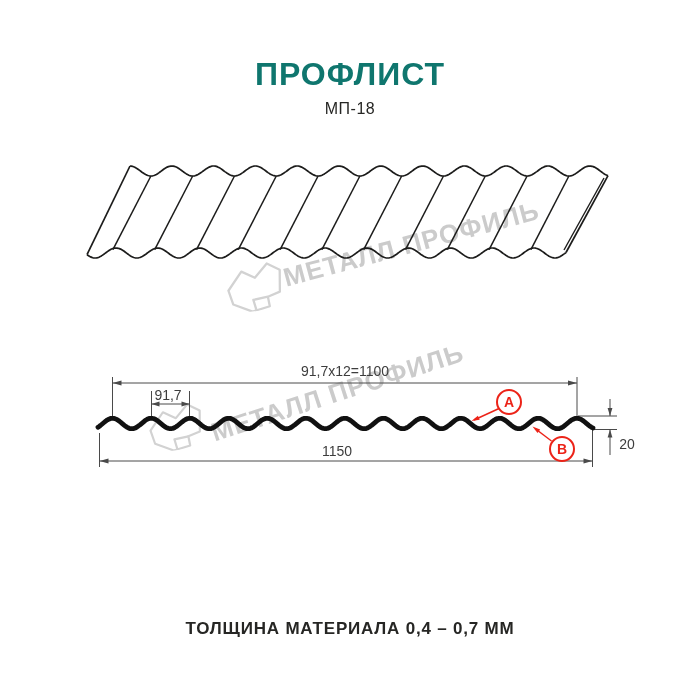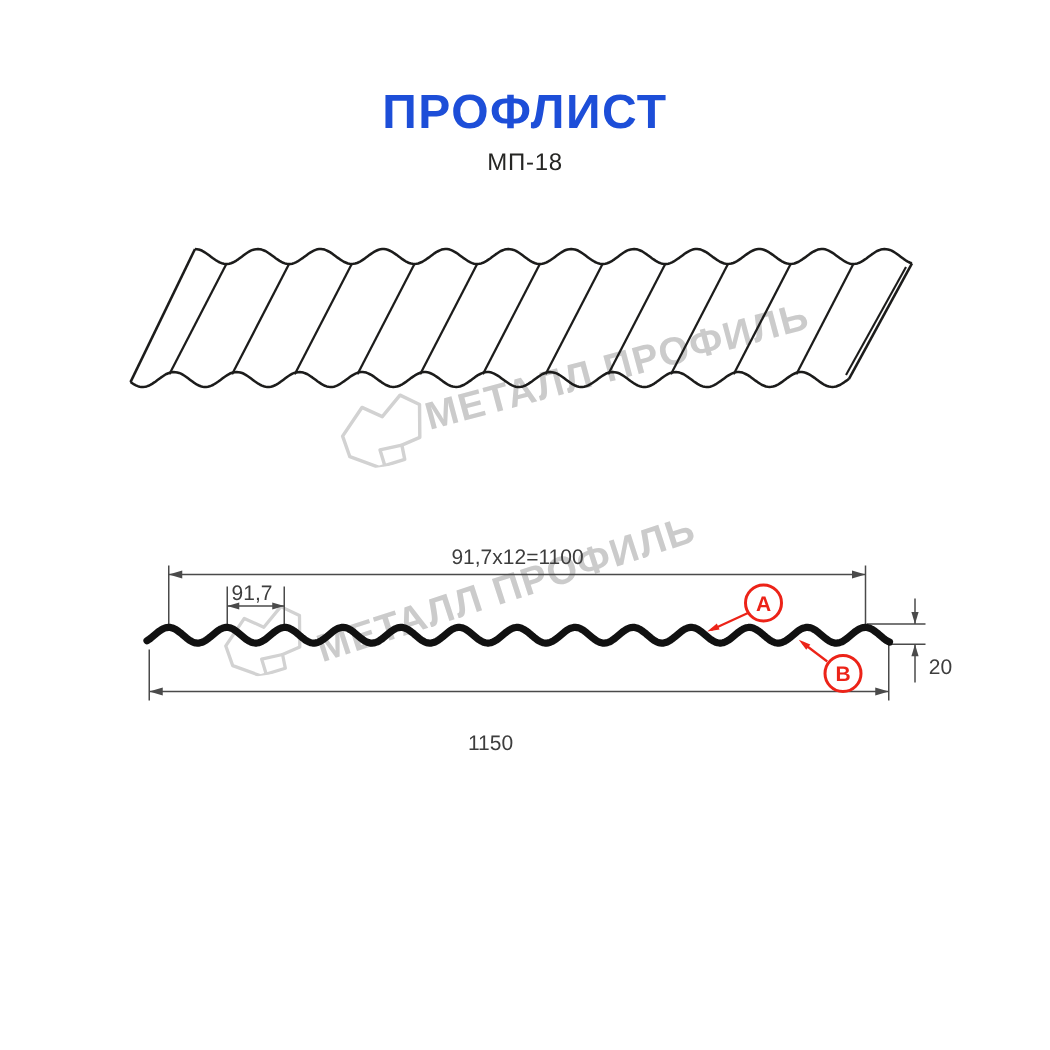--- a/index.html
+++ b/index.html
@@ -1,37 +1,37 @@
 <!DOCTYPE html>
 <html><head>
 <meta charset="utf-8">
 <style>
   html,body{margin:0;padding:0;background:#ffffff;}
   .canvas{position:relative;width:700px;height:700px;background:#ffffff;overflow:hidden;
           font-family:"Liberation Sans",sans-serif;}
   .title{position:absolute;left:0;top:56px;width:700px;text-align:center;
-         font-size:32px;font-weight:800;letter-spacing:1px;color:#1d4ed8;}
+         font-size:32px;font-weight:800;letter-spacing:1px;color:#0f766e;}
   .subtitle{position:absolute;left:0;top:100px;width:700px;text-align:center;
             font-size:16px;font-weight:400;letter-spacing:.5px;color:#262624;}
   .footer-note{position:absolute;left:0;top:619px;width:700px;text-align:center;
                font-size:17px;font-weight:600;letter-spacing:.8px;color:#262624;}
   .wm-text{position:absolute;white-space:nowrap;font-size:26px;font-weight:700;
            letter-spacing:1px;color:#cbcbcb;line-height:30px;
            transform-origin:0 50%;}
   .wm-text.upper{left:284px;top:263px;transform:rotate(-15deg);}
   .wm-text.lower{left:212px;top:418px;transform:rotate(-18deg);}
   .wm-logo{position:absolute;}
   .wm-logo.upper{left:226px;top:263px;transform:rotate(-8deg);}
   .wm-logo.lower{left:148px;top:404px;transform:rotate(-8deg);}
   #drawing{position:absolute;left:0;top:0;}
   .dim-label{position:absolute;transform:translate(-50%,-50%);font-size:14px;
              color:#3d3d3d;white-space:nowrap;background:transparent;}
   #dim-top{left:345px;top:371px;}
   #dim-pitch{left:168px;top:395px;}
-  #dim-width{left:327px;top:451px;margin-top:44px;}
+  #dim-width{left:337px;top:451px;}
   #dim-height{left:627px;top:444px;}
   .callout{position:absolute;width:22px;height:22px;border-radius:50%;
            border:2px solid #ec2318;color:#ec2318;font-size:14px;font-weight:700;
            display:flex;align-items:center;justify-content:center;background:transparent;}
   #callout-a{left:496px;top:389px;}
   #callout-b{left:549px;top:436px;}
 </style>
 </head>
 <body>
 
@@ -98,13 +98,14 @@
     </svg>
 
   <div class="dim-label" id="dim-top">91,7x12=1100</div>
   <div class="dim-label" id="dim-pitch">91,7</div>
   <div class="dim-label" id="dim-width">1150</div>
   <div class="dim-label" id="dim-height">20</div>
 
   <div class="callout" id="callout-a">A</div>
   <div class="callout" id="callout-b">B</div>
 
+  <div class="footer-note">ТОЛЩИНА МАТЕРИАЛА 0,4 – 0,7 ММ</div>
 </div>
 
 </body></html>

